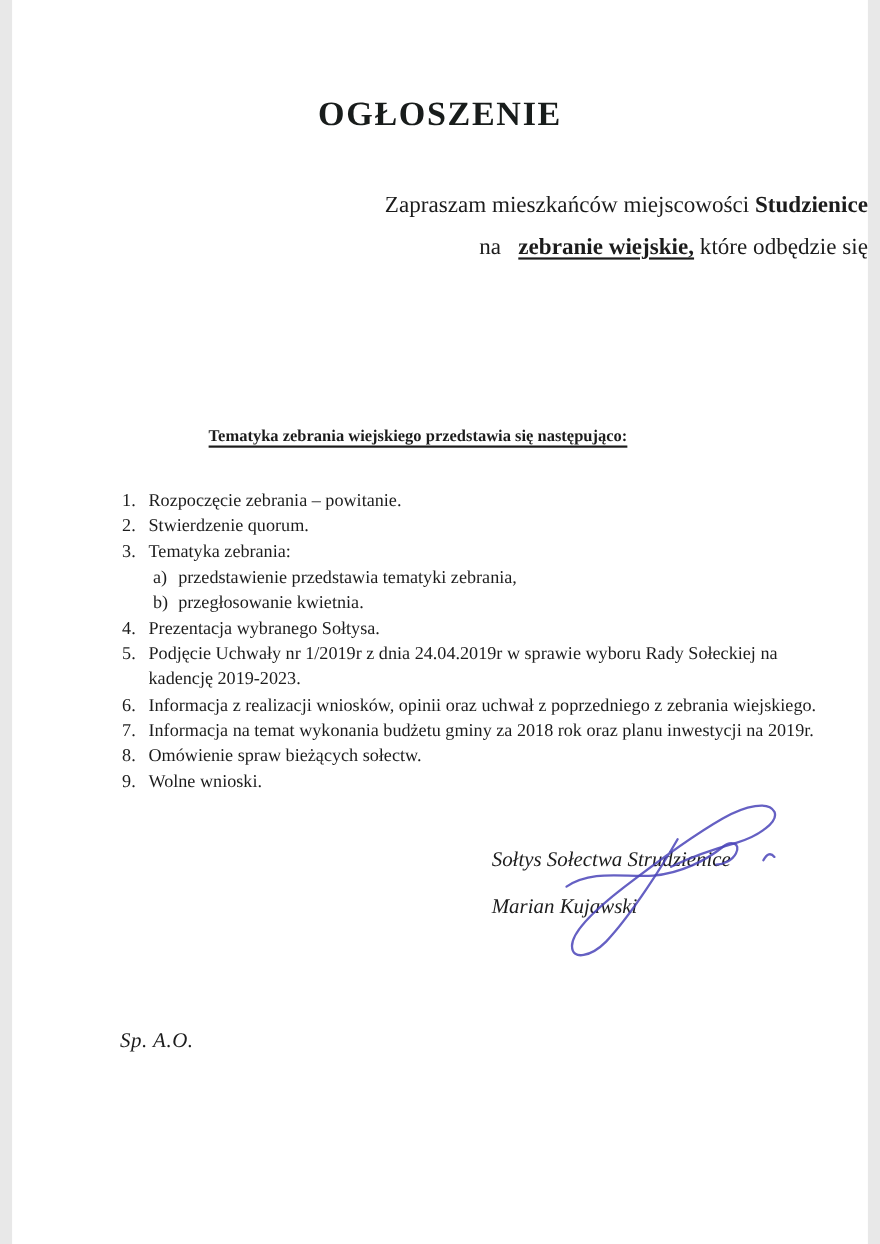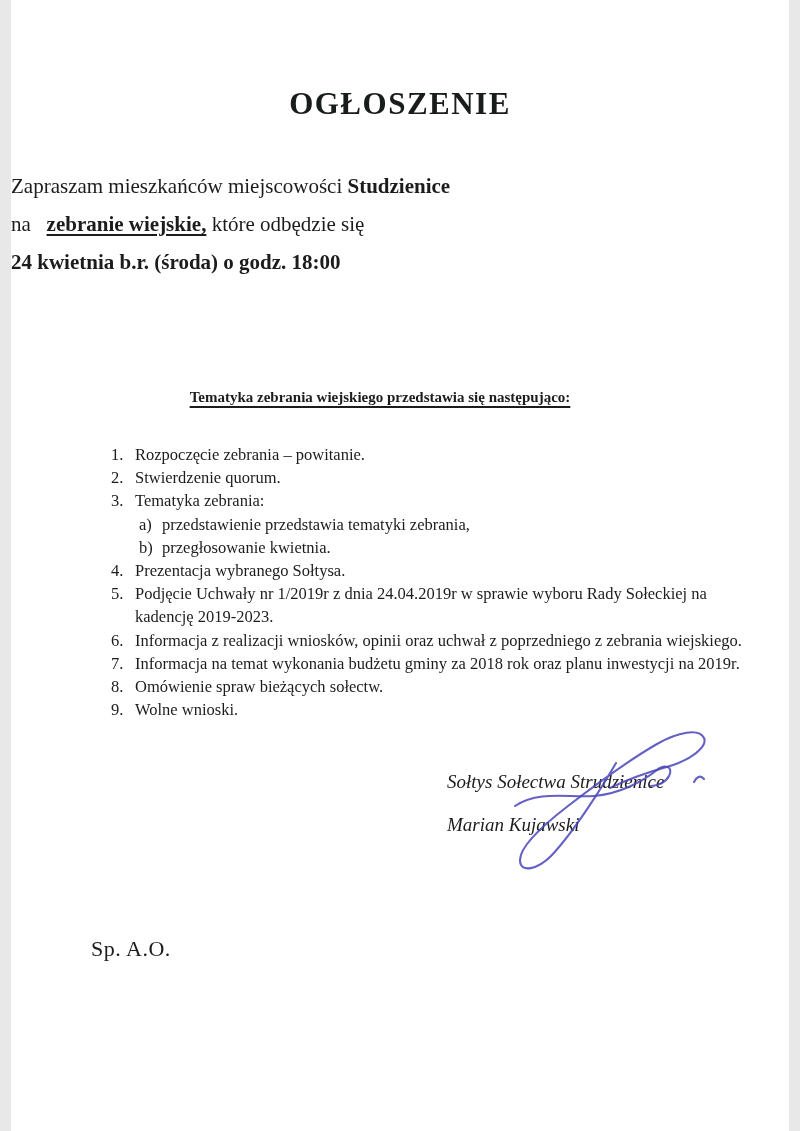--- a/index.html
+++ b/index.html
@@ -14,21 +14,21 @@
     overflow:hidden;
   }
   .doc-title{
     position:absolute;top:86px;left:0;width:100%;
     text-align:center;
     font-size:31px;font-weight:bold;letter-spacing:1.5px;
     color:#181c1b;
   }
   .intro{
     position:absolute;top:167px;left:0;width:100%;
-    text-align:left;
+    text-align:right;
     font-size:21px;line-height:38px;
   }
   .intro .seg-b{font-weight:bold;}
   .intro .seg-u{text-decoration:underline;text-decoration-thickness:2px;text-underline-offset:3px;}
   .agenda-heading{
     position:absolute;top:389px;left:0;width:738px;
     text-align:center;
     font-size:15px;font-weight:bold;
     text-decoration:underline;
     text-decoration-thickness:2px;
@@ -56,35 +56,34 @@
     pointer-events:none;
   }
   .sig-svg path{
     fill:none;
     stroke:#4a44b8;
     stroke-width:2.1;
     stroke-linecap:round;
     opacity:.85;
   }
   .footer-note{
-    position:absolute;top:936px;left:80px;
-    font-size:22px;letter-spacing:.5px;
+    position:absolute;top:936px;left:98px;
+    font-size:19px;letter-spacing:.5px;font-style:italic;
   }
 </style>
 </head>
 <body>
 
 <div class="page">
 
   <div class="doc-title">OGŁOSZENIE</div>
 
   <div class="intro">
       <div><span>Zapraszam mieszkańców miejscowości </span><span class="seg-b">Studzienice</span></div>
       <div><span>na&nbsp;&nbsp; </span><span class="seg-b seg-u">zebranie wiejskie,</span><span> które odbędzie się</span></div>
-      <div><span class="seg-b">24 kwietnia b.r. (środa) o godz. 18:00</span></div>
     </div>
 
   <div class="agenda-heading">Tematyka zebrania wiejskiego przedstawia się następująco:</div>
 
   <div class="agenda">
       <div class="agenda-row">
         <span class="marker">1.</span>
         <div class="item-text">Rozpoczęcie zebrania – powitanie.</div>
       </div>
       <div class="agenda-row">

